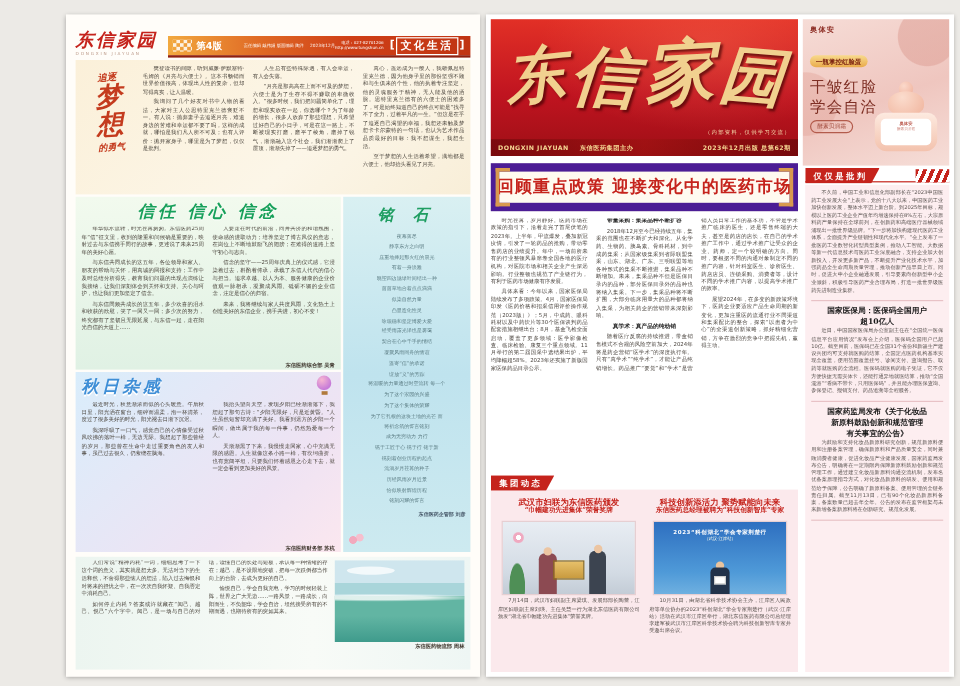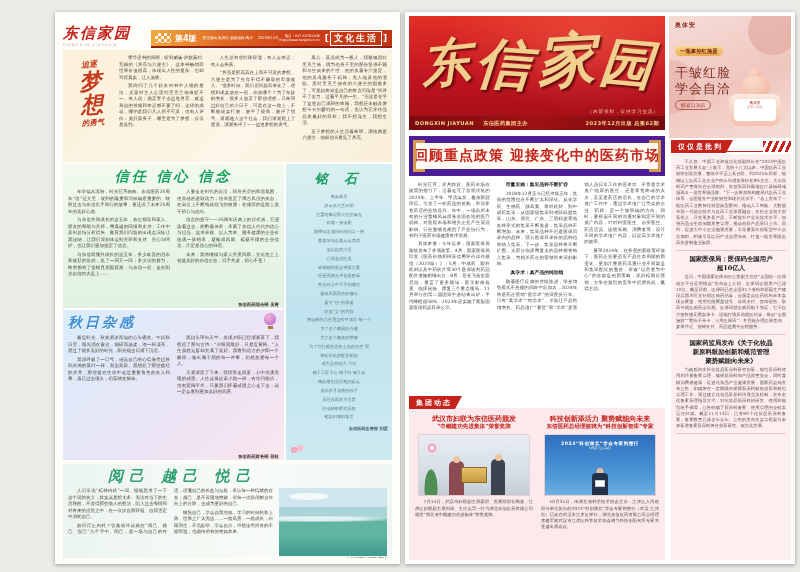--- a/index.html
+++ b/index.html
@@ -10,21 +10,21 @@
   #left-page { left:55px; top:12px; width:345px; height:552px; }
   #right-page { left:405px; top:12px; width:390px; height:552px; background:#fff; }
 
   
   .lp-header { position:absolute; left:8px; top:8px; right:8px; height:28px; display:flex; align-items:flex-end; }
   .lp-logo { width:88px; padding-bottom:1px; }
   .lp-logo-cn { font-family:"DejaVu Serif", serif; font-style:italic; font-weight:bold; font-size:15px; color:#c5231c; letter-spacing:2px; white-space:nowrap; }
   .lp-logo-py { font-size:3.5px; color:#b98; letter-spacing:1.5px; }
   .lp-bar { flex:1; height:18px; background:linear-gradient(90deg,#f2a93f,#e06a25 30%,#cf3f17 60%,#c03413); border-bottom:2px solid #8f1f10; display:flex; align-items:center; padding:0 4px; color:#fff; }
   .checker { width:16px; height:10px; margin-right:4px; background-image:repeating-conic-gradient(#fff 0 25%, transparent 0 50%); background-size:6px 6px; opacity:.85; }
-  .edition { font-weight:bold; font-size:8px; margin-right:6px; white-space:nowrap; }
+  .edition { font-weight:bold; font-size:8px; margin-right:18px; white-space:nowrap; }
   .credits { font-size:3.6px; opacity:.95; margin-right:5px; white-space:nowrap; }
   .lp-date { font-size:3.6px; opacity:.95; white-space:nowrap; }
   .lp-contact { margin-left:auto; text-align:right; font-size:3.4px; line-height:1.3; margin-right:4px; white-space:nowrap; }
   .section-box { border:1px solid #fff; padding:0 3px; font-family:"DejaVu Serif", serif; font-weight:bold; font-size:9px; letter-spacing:2px; white-space:nowrap; }
   .sb-bracket { font-size:9px; font-weight:bold; margin:0 1px; }
 
   .body-text { font-size:4.5px; line-height:1.45; color:#4a443c; text-align:justify; }
   .para { text-indent:2em; margin-bottom:2px; }
   .byline { display:block; text-align:right; font-weight:bold; font-size:4.4px; color:#40382f; margin-top:1px; }
 
@@ -228,21 +228,20 @@
       <div class="autumn-body body-text">
           <p class="para">最近时光，秋意渐浓而似的心头暖意。午后秋日里，阳光洒在窗台，细碎而温柔，泡一杯清茶，度过了很多美好的时光，阳光褪去日渐下沉迟。</p>
           <p class="para">我深呼吸了一口气，感觉自己的心情像受过秋风吹拂的落叶一样，无边无际。我想起了那些曾经的岁月，那些曾在生命中走过重要角色的友人和事，虽已过去很久，仍萦绕在脑海。</p>
           <p class="para">我抬头望向天空，发现夕阳已经渐渐落下，我想起了那句古诗：“夕阳无限好，只是近黄昏。”人生虽然短暂却充满了美好。我看到远方的夕阳一个瞬间，做出属于我的每一件事，仍然热爱每一个人。</p>
           <p class="para">天渐渐黑了下来，我慢慢走回家，心中充满无限的感恩。人生就像这条小路一样，有坎坷曲折，也有宽阔平坦，只要我们怀着感恩之心走下去，就一定会看到更加美好的风景。</p>
         </div>
       <span class="byline">东信医药财务部 苏杭</span>
     </div>
 
     <div class="reflect">
-      <div class="reflect-title">阅己 越己 悦己</div>
       <div class="reflect-row">
         <div class="reflect-body body-text">
             <p class="para">人们常说“精神内耗”一词，细细思考了一下这个词的意义，其实就是想太多。无法对当下的生活释然，不舍得那些恼人的想法，陷入过去悔恨和对将来的担忧之中，在一次次自我怀疑、自我否定中消耗自己。</p>
             <p class="para">如何停止内耗？答案或许就藏在“阅己、越己、悦己”六个字中。阅己，是一场与自己的对话，读懂自己的长处与短板，承认每一种情绪的存在；越己，是不设限地突破，把每一次跌倒都当作向上的台阶，去成为更好的自己。</p>
             <p class="para">愉悦自己，学会自我充电，学习的时候轻装上阵，世界之广大无边……一路风景，一路成长，向阳而生，不负韶华，学会自洽，坦然接受所有的不期而遇，也期待所有的突如其来。</p>
           </div>
         <div class="sea"></div>
       </div>
       <span class="byline">东信医药物流部 周林</span>
     </div>
@@ -315,21 +314,21 @@
       </div>
         <div class="ind-article">
         <div class="ind-title">国家医保局：医保码全国用户
 超10亿人</div>
         <div class="ind-body">近日，中国国家医保局办公室副主任在“全国统一医保信息平台应用情况”发布会上介绍，医保码全国用户已超10亿。截至目前，医保码已在全国31个省份和新疆生产建设兵团均可支持就医购药结算，全国定点医药机构基本实现全覆盖，使用范围覆盖挂号、诊间支付、查询报告、取药等就医购药全流程。医保码就医购药电子凭证，它不仅方便快捷无需实体卡，还能打通异地就医结算，推动“全国漫游”“看病不带卡，只用医保码”，并且能办理医保查询、参保登记、报销支付、药品追溯等全程服务。</div>
         <hr class="ind-sep">
       </div>
         <div class="ind-article">
         <div class="ind-title">国家药监局发布《关于化妆品
 新原料鼓励创新和规范管理
-聚势赋能向未来》</div>
+有关事宜的公告》</div>
         <div class="ind-body">为鼓励和支持化妆品新原料研究创新，规范新原料使用和注册备案管理，确保新原料和产品质量安全，同时兼顾消费者健康，促进化妆品产业健康发展，国家药监局发布公告，明确将在一定期限内保障新原料鼓励创新和规范管理工作，通过建立化妆品新原料沟通交流机制，发布名优备案原理指导方式，对化妆品新原料的研发、使用和规范给予保障，公告明确了新原料备案、使用管理的全链条责任归属。截至11月13日，已有90个化妆品新原料备案，备案数量已超去年全年。公告的发布在监管框架与未来新增备案新原料将在创新研究、规范化发展。</div>
         <hr class="ind-sep">
       </div>
       </div>
 
     <div class="flag group-flag">集团动态</div>
     <div class="group">
 
       <div class="group-item">
         <div class="gi-title">武汉市妇联为东信医药颁发</div>

